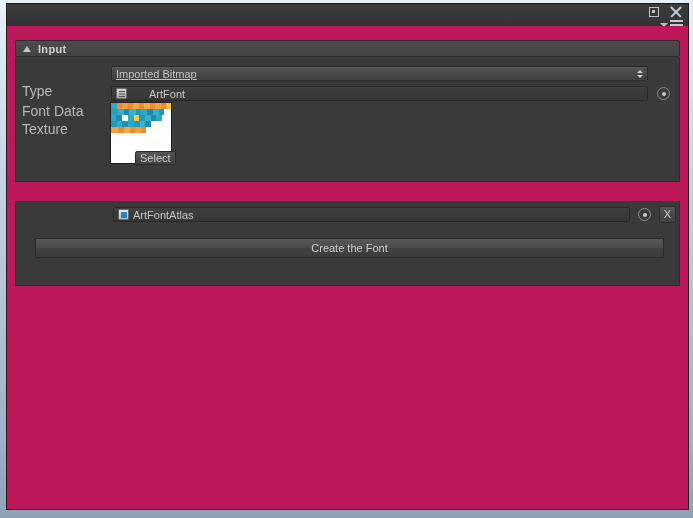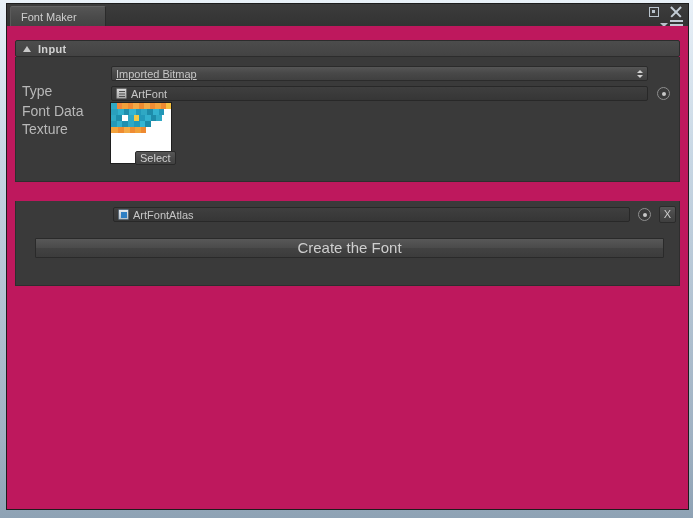--- a/index.html
+++ b/index.html
@@ -260,34 +260,33 @@
 
   
   #create-font-btn {
     position: absolute;
     height: 20px;
     box-sizing: border-box;
     background: linear-gradient(180deg,#585858 0%, #4b4b4b 48%, #424242 52%, #3c3c3c 100%);
     border: 1px solid #2a2a2a;
     border-radius: 1px;
     color: #cfcfcf;
-    font-size: 15px;
+    font-size: 11px;
     line-height: 18px;
     text-align: center;
   }
 </style>
 </head>
 <body>
 
 <div id="desktop">
   <div id="win-frame">
     <div id="win-inner">
 
       <div id="tabstrip">
-        <div id="tab-font-maker">Font Maker</div>
 
         <div id="win-buttons">
           <span class="wbtn maximize"></span>
           <span class="wbtn close"></span>
         </div>
 
         <div id="win-menu">
           <span class="caret"></span>
           <span class="bars">
             <i></i>
@@ -310,21 +309,21 @@
         <div class="row-label" style="left:15px; top:42px;">Type</div>
         <div class="field popup" style="left:104px; right:40px; top:40px;text-decoration:underline;">
           <span>Imported Bitmap</span>
           <span class="updown">
             <span class="u"></span>
               <span class="d"></span>
           </span>
         </div>
 
         <div class="row-label" style="left:15px; top:62px;">Font Data</div>
-        <div class="field" style="left:104px; right:40px; top:60px;">
+        <div class="field" style="left:104px; right:40px; top:60px;gap:18px;">
           <span class="asset-icon textasset"></span>
           <span>ArtFont</span>
         </div>
         <div class="picker" style="right:18px; top:61px;"></div>
 
         <div class="row-label" style="left:15px; top:80px;">Texture</div>
 
         <div id="texture-thumb" style="left:103px; top:76px;">
           <div id="tex-art">
               <div class="glyphrow" style="top: 0px;">

